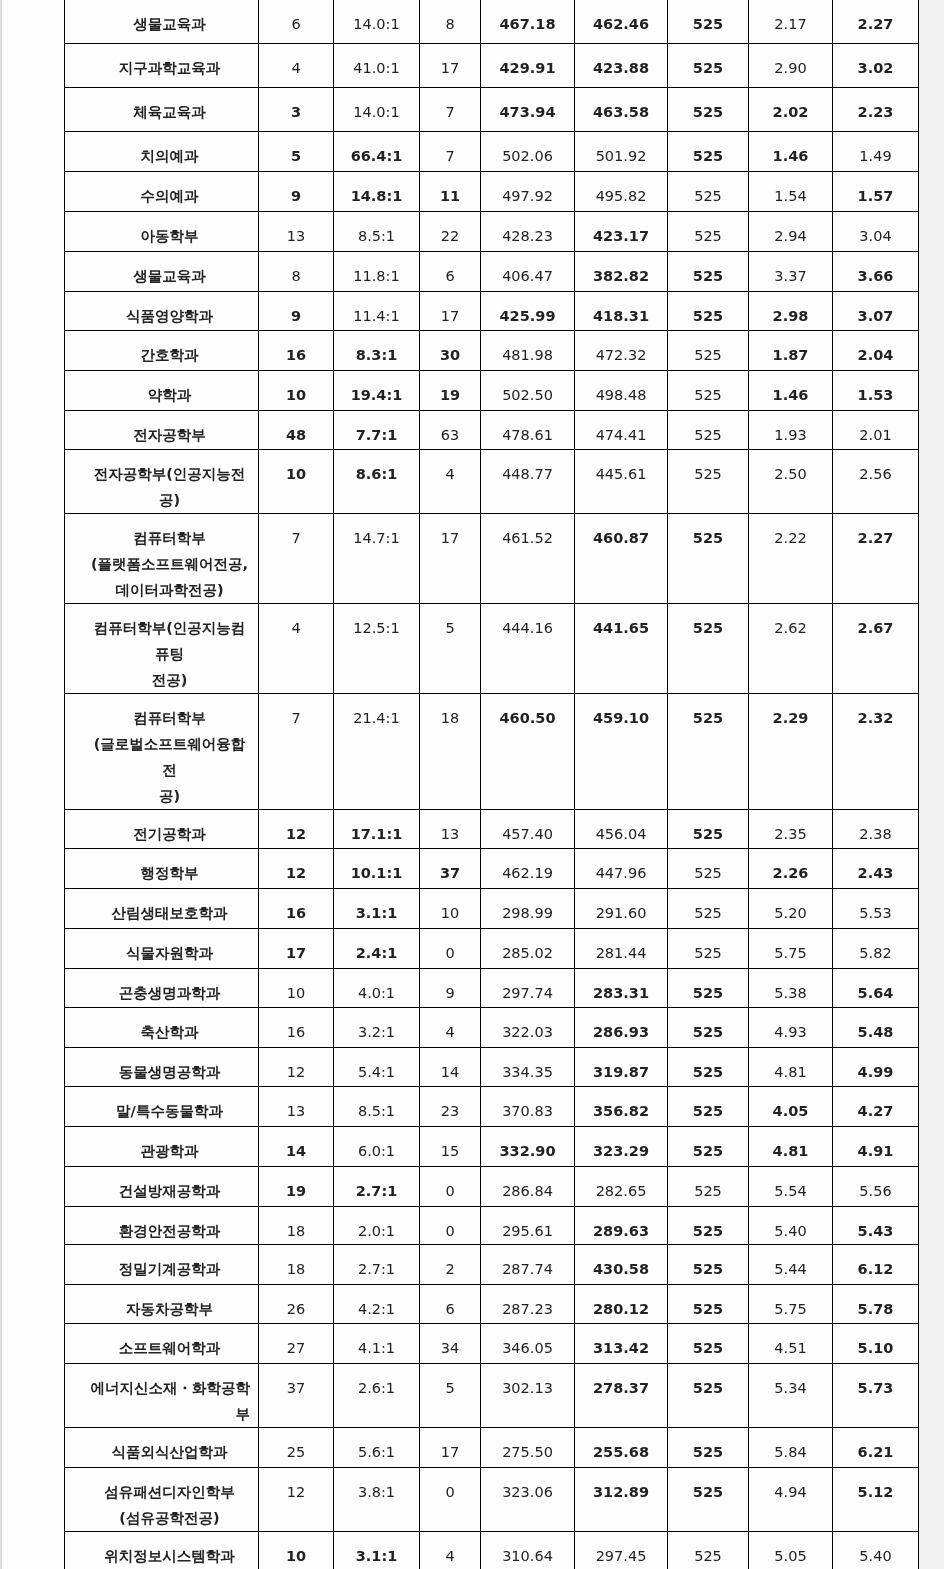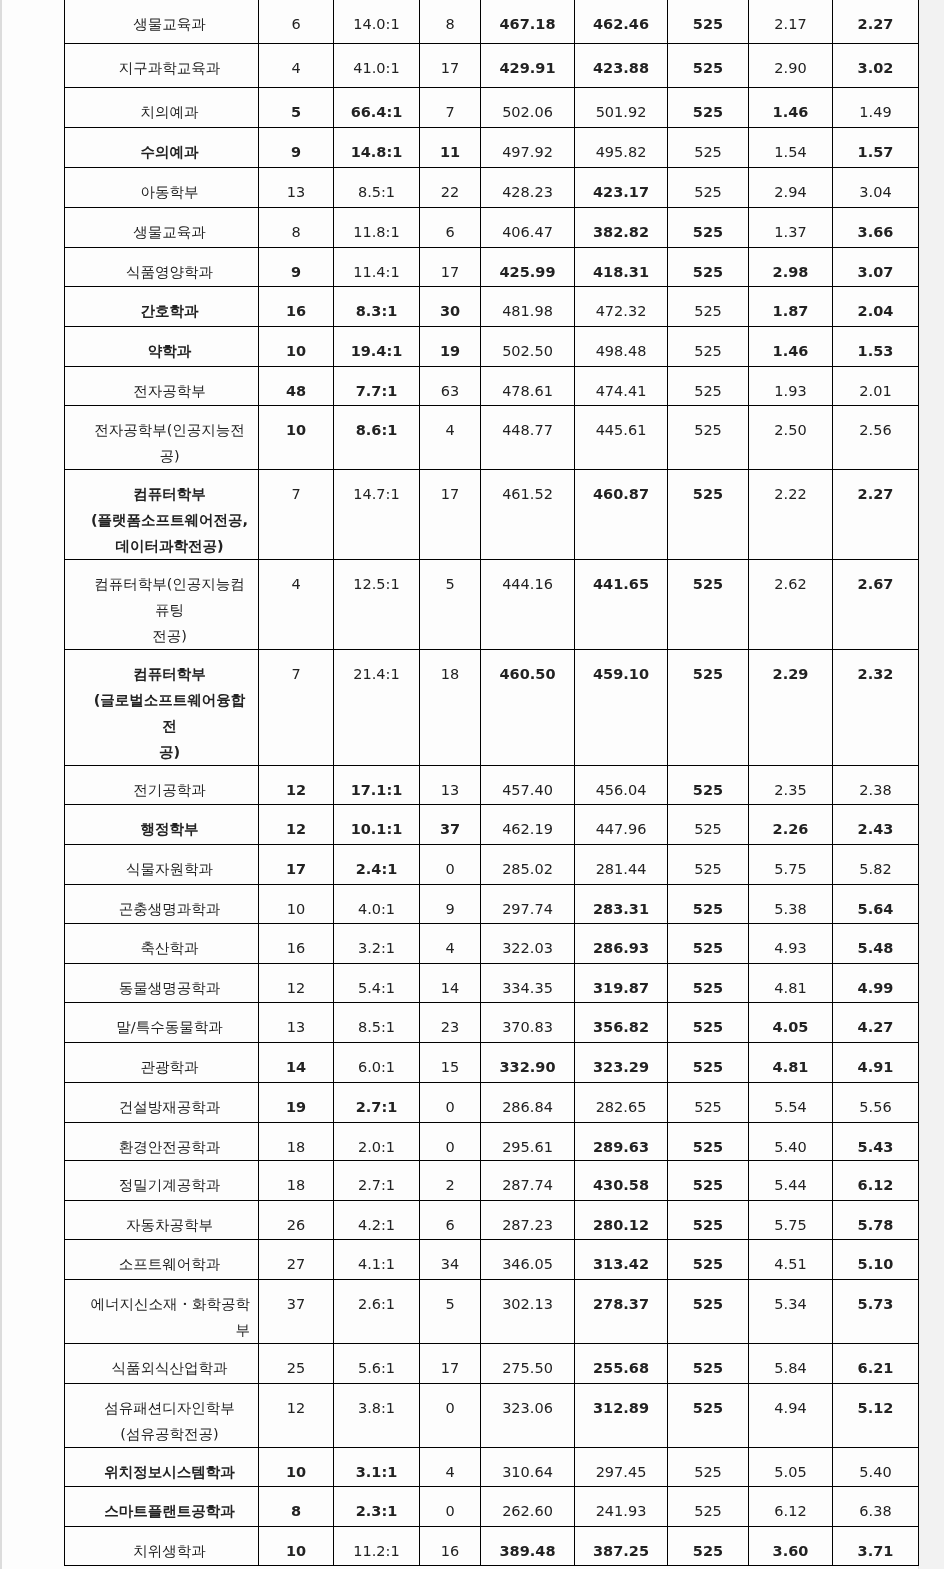--- a/index.html
+++ b/index.html
@@ -18,21 +18,21 @@
     background:#fdfdfd;
   }
   table.grades td {
     border:1.5px solid #000;
     text-align:center; vertical-align:top;
     font-size:14.5px; color:#222;
     padding:11px 4px 0 4px;
     line-height:26px;
     box-sizing:border-box;
   }
-  table.grades td.name { padding-left:24px; padding-right:8px; }
+  table.grades td.name { padding-left:24px; padding-right:8px;font-weight:bold; }
   td.b { font-weight:bold; color:#000; }
   td.small-lh { line-height:24px; }
 </style>
 </head>
 <body>
 
 <div class="left-edge"></div>
 <div class="right-strip"></div>
 
 <table class="grades">
@@ -63,20 +63,31 @@
         <td class="name" style="white-space: pre-line;">지구과학교육과</td>
         <td>4</td>
         <td>41.0:1</td>
         <td>17</td>
         <td class="b">429.91</td>
         <td class="b">423.88</td>
         <td class="b">525</td>
         <td>2.90</td>
         <td class="b">3.02</td>
       </tr>
+      <tr style="height: 44px;">
+        <td class="name" style="white-space: pre-line;">체육교육과</td>
+        <td class="b">3</td>
+        <td>14.0:1</td>
+        <td>7</td>
+        <td class="b">473.94</td>
+        <td class="b">463.58</td>
+        <td class="b">525</td>
+        <td class="b">2.02</td>
+        <td class="b">2.23</td>
+      </tr>
       <tr style="height: 40px;">
         <td class="name" style="white-space: pre-line;">치의예과</td>
         <td class="b">5</td>
         <td class="b">66.4:1</td>
         <td>7</td>
         <td>502.06</td>
         <td>501.92</td>
         <td class="b">525</td>
         <td class="b">1.46</td>
         <td>1.49</td>
@@ -104,21 +115,21 @@
         <td>3.04</td>
       </tr>
       <tr style="height: 40px;">
         <td class="name" style="white-space: pre-line;">생물교육과</td>
         <td>8</td>
         <td>11.8:1</td>
         <td>6</td>
         <td>406.47</td>
         <td class="b">382.82</td>
         <td class="b">525</td>
-        <td>1.37</td>
+        <td>3.37</td>
         <td class="b">3.66</td>
       </tr>
       <tr style="height: 39px;">
         <td class="name" style="white-space: pre-line;">식품영양학과</td>
         <td class="b">9</td>
         <td>11.4:1</td>
         <td>17</td>
         <td class="b">425.99</td>
         <td class="b">418.31</td>
         <td class="b">525</td>
@@ -223,20 +234,31 @@
         <td class="b">12</td>
         <td class="b">10.1:1</td>
         <td class="b">37</td>
         <td>462.19</td>
         <td>447.96</td>
         <td>525</td>
         <td class="b">2.26</td>
         <td class="b">2.43</td>
       </tr>
       <tr style="height: 40px;">
+        <td class="name" style="white-space: pre-line;">산림생태보호학과</td>
+        <td class="b">16</td>
+        <td class="b">3.1:1</td>
+        <td>10</td>
+        <td>298.99</td>
+        <td>291.60</td>
+        <td>525</td>
+        <td>5.20</td>
+        <td>5.53</td>
+      </tr>
+      <tr style="height: 40px;">
         <td class="name" style="white-space: pre-line;">식물자원학과</td>
         <td class="b">17</td>
         <td class="b">2.4:1</td>
         <td>0</td>
         <td>285.02</td>
         <td>281.44</td>
         <td>525</td>
         <td>5.75</td>
         <td>5.82</td>
       </tr>

